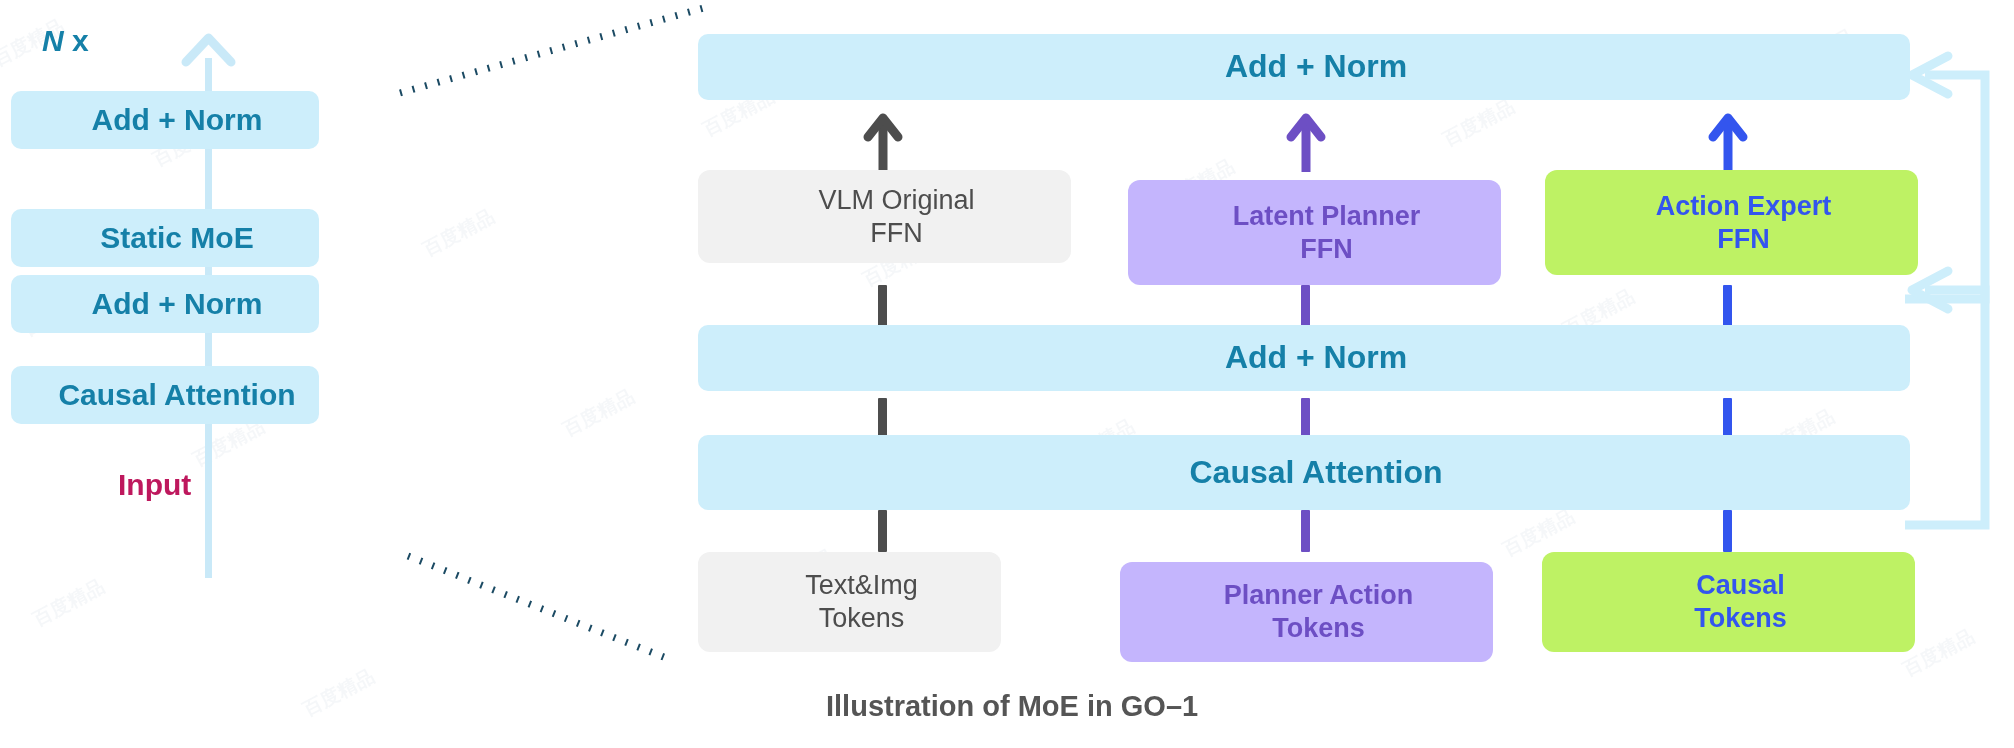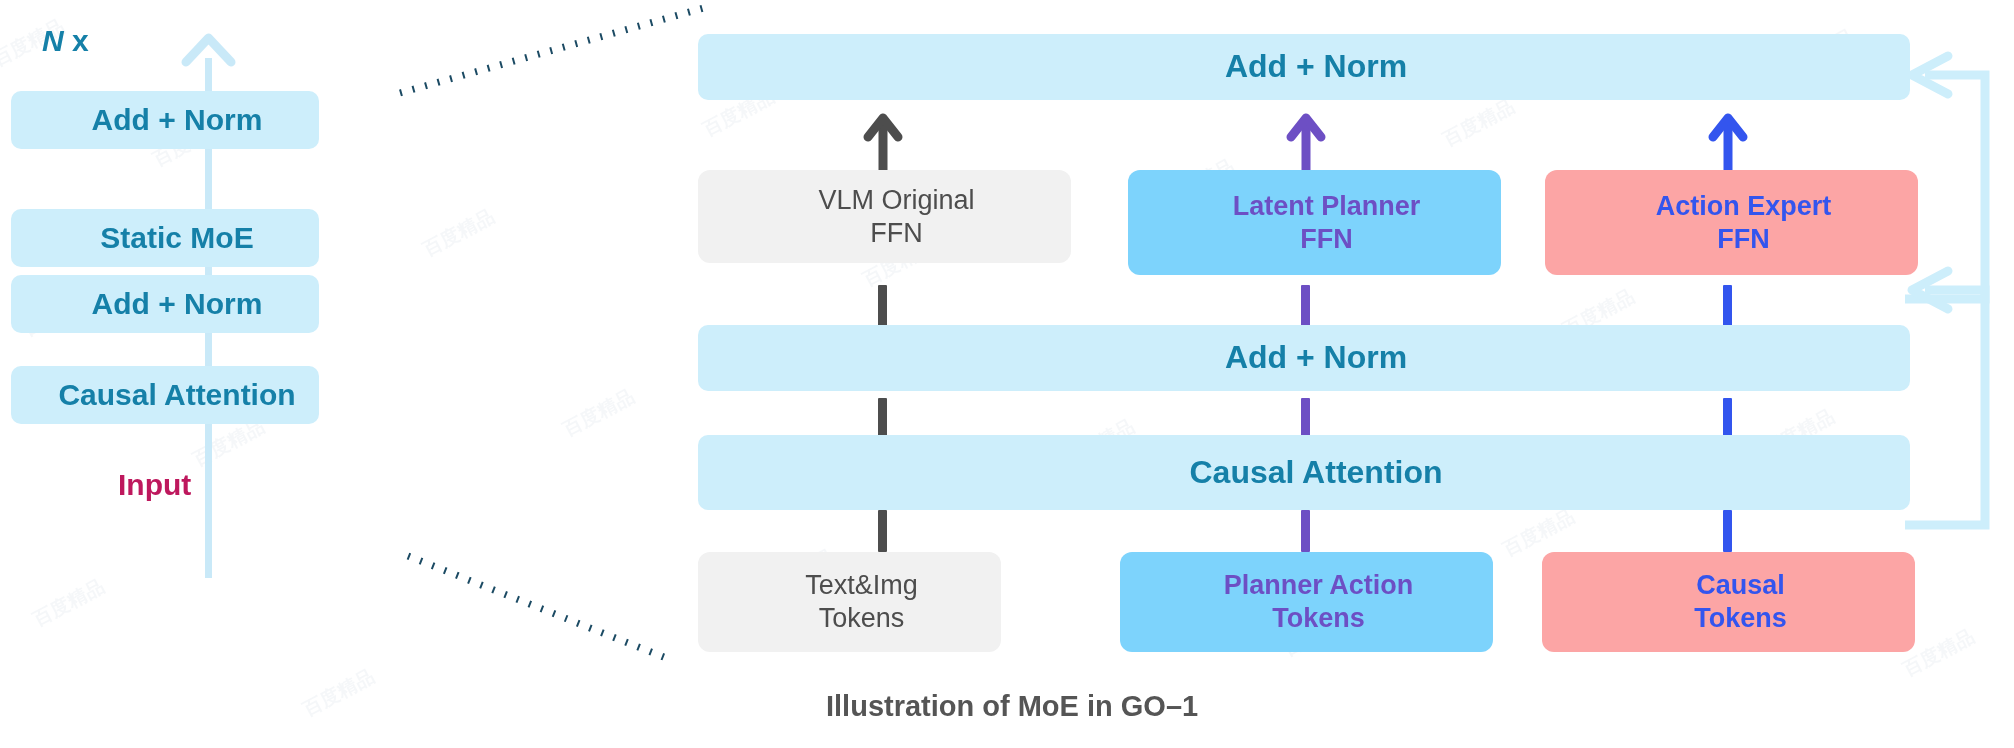--- a/index.html
+++ b/index.html
@@ -36,22 +36,22 @@
     display: flex;
     align-items: center;
     justify-content: center;
     text-align: center;
     line-height: 1.22;
     z-index: 4;
     padding-left: 24px;
   }
   .box-cyan   { background: #cdeefb; color: #1580a8; font-weight: 700; }
   .box-grey   { background: #f1f1f1; color: #4d4d4d; font-weight: 400; }
-  .box-purple { background: #7dd3fc; color: #6d4fc4; font-weight: 700; }
-  .box-blue   { background: #fca5a5; color: #3355ee; font-weight: 700; }
+  .box-purple { background: #c4b5fd; color: #6d4fc4; font-weight: 700; margin-top: 10px; }
+  .box-blue   { background: #bef264; color: #3355ee; font-weight: 700; }
 
   
   .left-spine {
     position: absolute;
     width: 7px;
     background: #c9e9f8;
     z-index: 2;
   }
   .nx-label {
     position: absolute;

